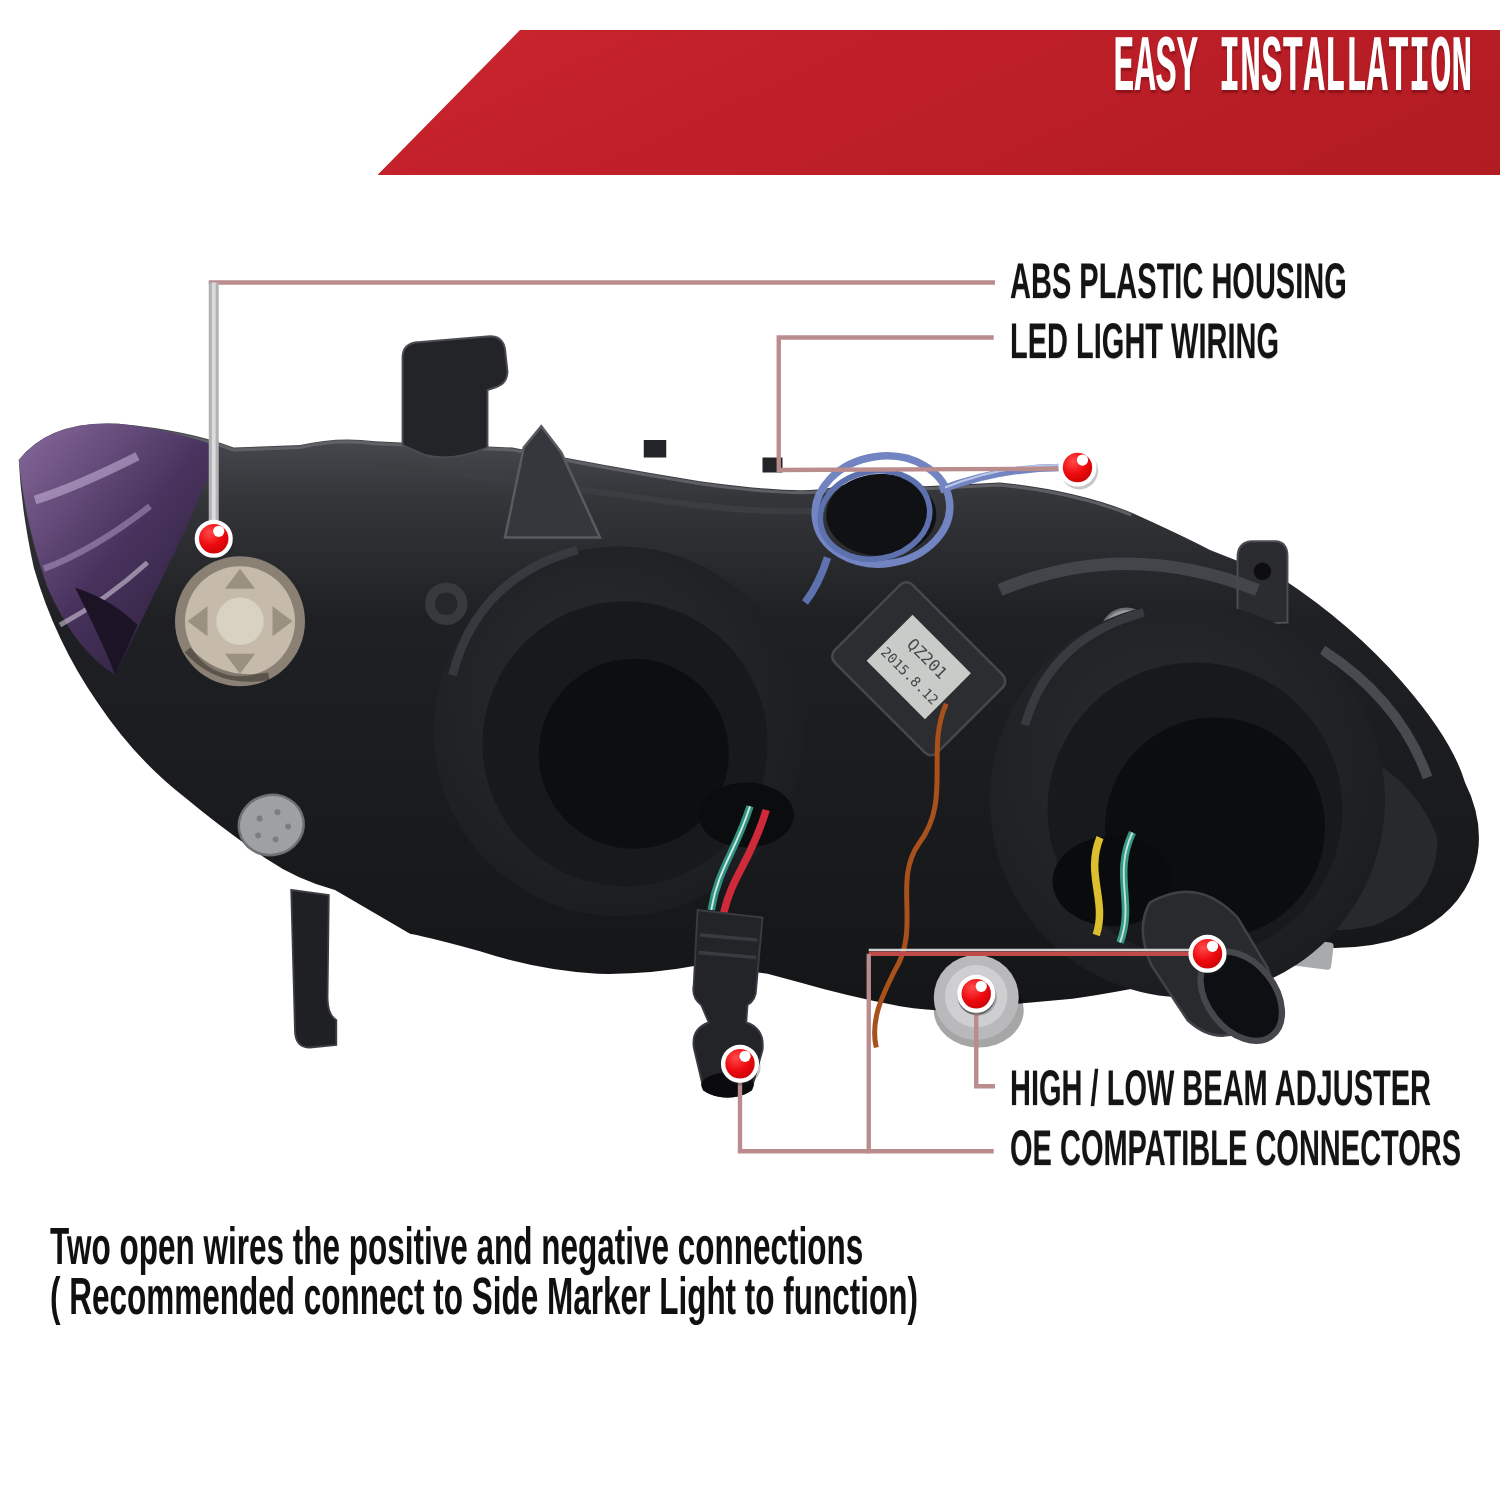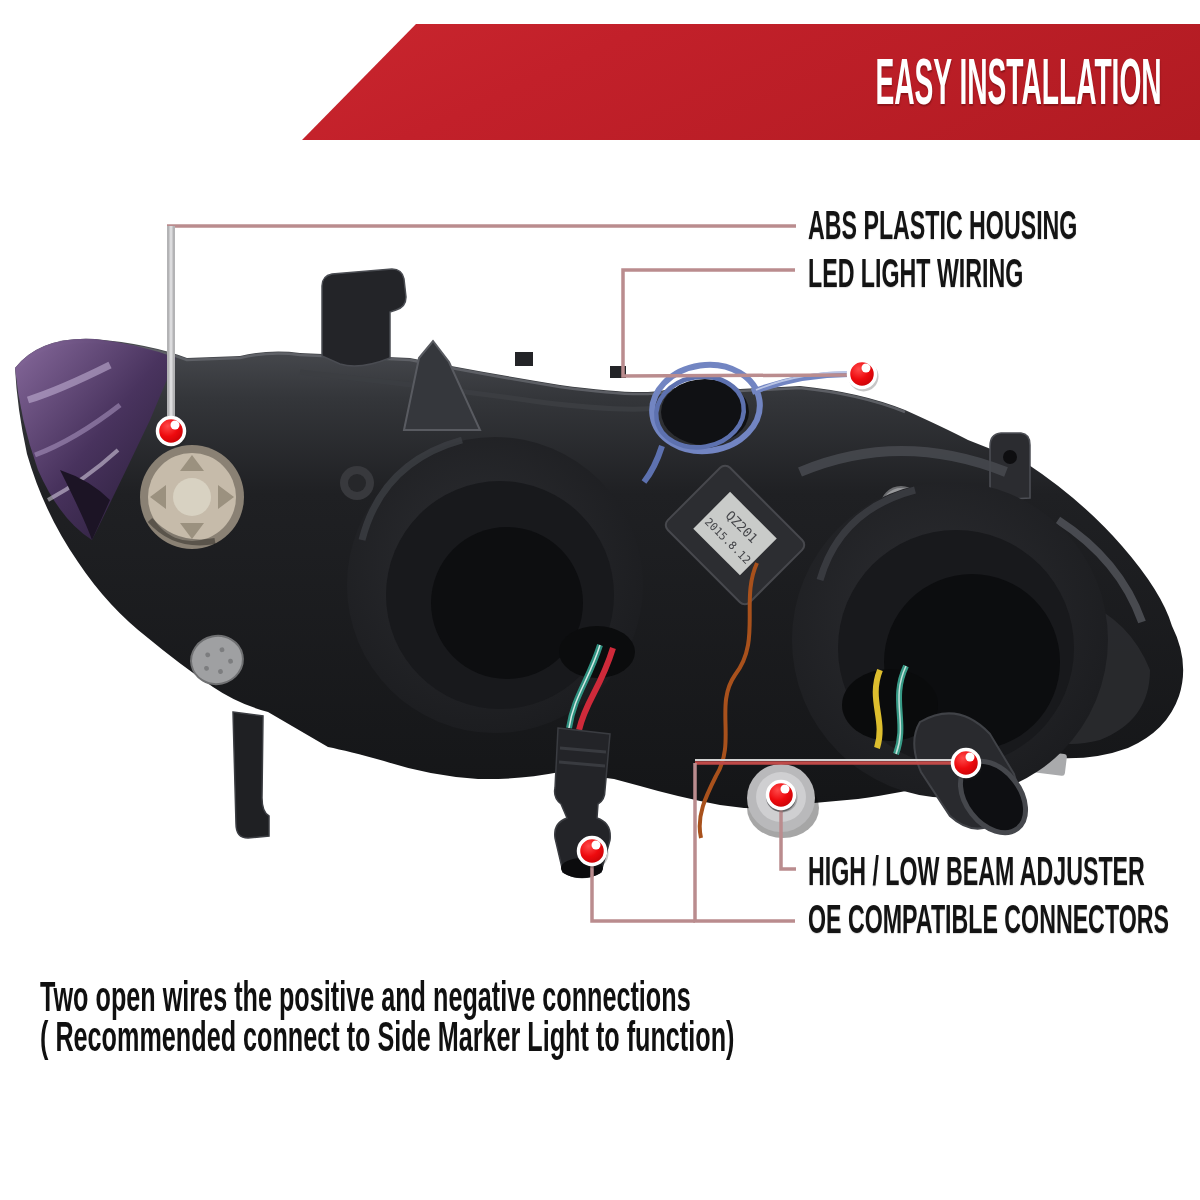--- a/index.html
+++ b/index.html
@@ -2,21 +2,21 @@
 <html><head>
 <meta charset="utf-8">
 <style>
   html,body{margin:0;padding:0;background:#ffffff;}
   .stage{position:relative;width:1200px;height:1200px;background:#fff;overflow:hidden;
          font-family:"Liberation Sans",sans-serif;}
   
   .banner{position:absolute;left:0;top:24px;width:1200px;height:116px;z-index:4;
           background:linear-gradient(155deg,#cf2b31 0%,#c2202a 45%,#b11b22 100%);
           clip-path:polygon(416px 0,1200px 0,1200px 116px,302px 116px);
-          display:flex;align-items:center;justify-content:flex-end;padding:16px;box-sizing:border-box;}
+          display:flex;justify-content:flex-end;padding:0;box-sizing:border-box;font-family:Liberation Mono, monospace;}
   .banner-text{display:inline-block;margin-right:22px;color:#fff;font-weight:bold;font-size:64px;
           line-height:1;white-space:nowrap;transform:scaleX(0.44);transform-origin:right center;
           text-shadow:1px 2px 2px rgba(60,0,0,0.35);}
   
   .callout-label{position:absolute;left:808px;color:#141414;font-weight:bold;font-size:40px;
           line-height:1;white-space:nowrap;transform:scaleX(0.58);transform-origin:left center;
           z-index:5;text-shadow:0 1px 1px rgba(120,120,120,0.25);}
   .cl-abs{top:205px;}
   .cl-led{top:253px;}
   .cl-adj{top:851px;}

